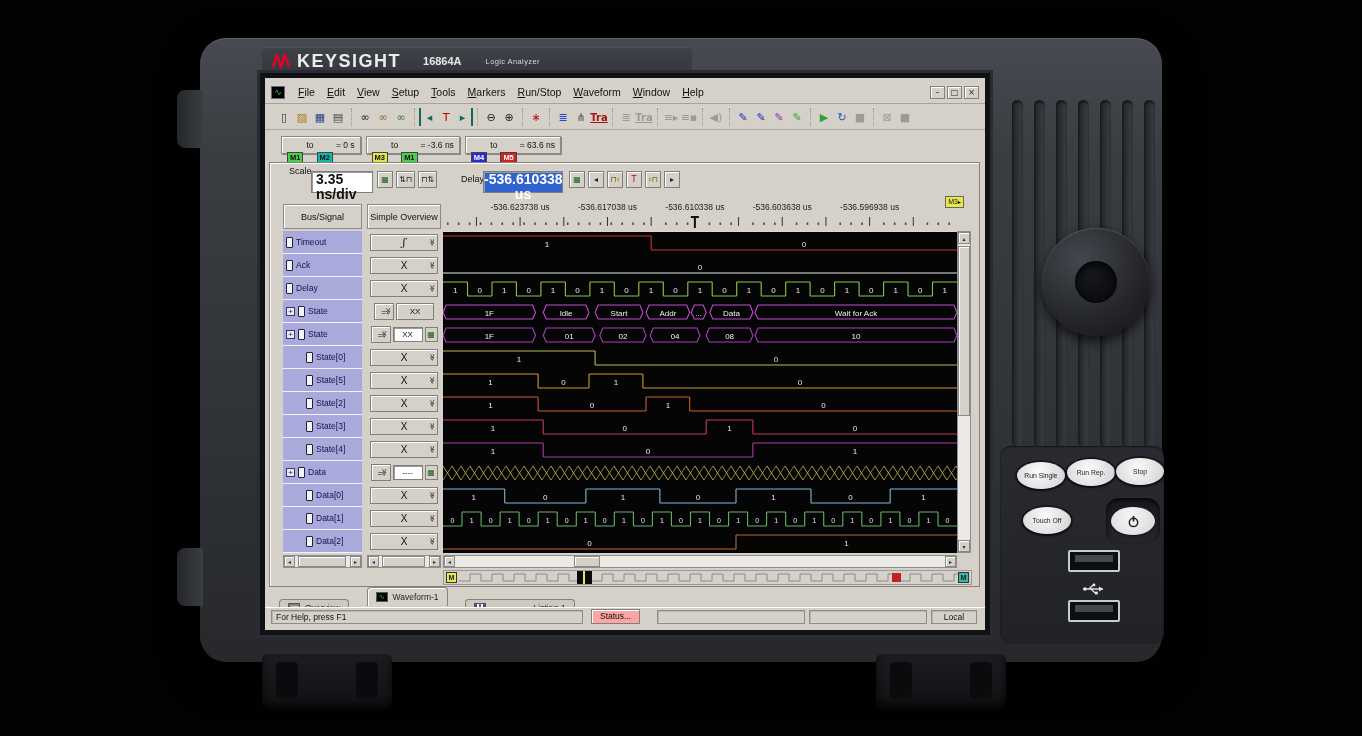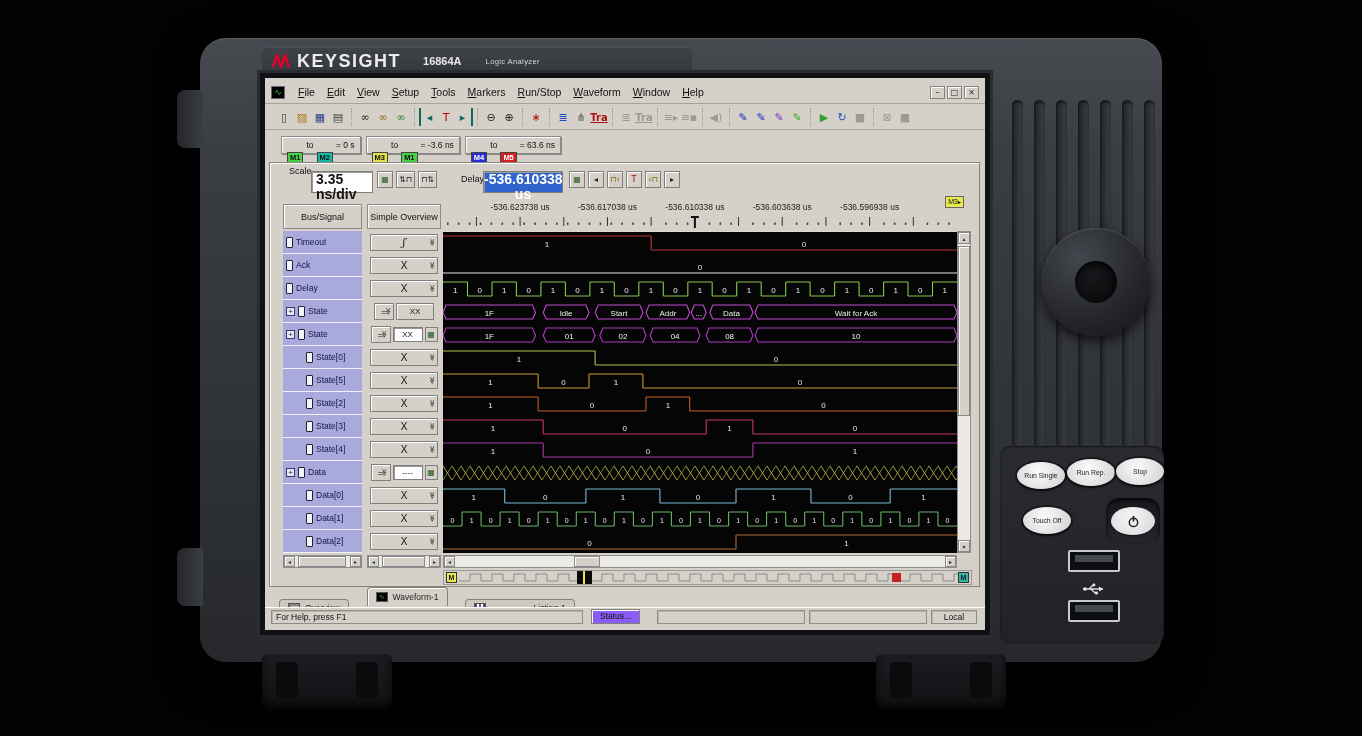--- a/index.html
+++ b/index.html
@@ -141,21 +141,21 @@
        border-radius:4px 4px 0 0;display:flex;align-items:center;gap:5px;padding:0 8px;font-size:8.5px;color:#222;cursor:pointer;}
   .tab.active{top:0;height:19px;background:#d5d1c9;box-shadow:inset 1px 1px 0 #fff;}
   .ticon{width:12px;height:10px;flex:none;border:1px solid #555;}
   .ticon.overview{background:#c9c5bd;box-shadow:inset 2px 2px 0 #8a867e;}
   .ticon.waveform{background:#000;color:#3ec43e;font-size:7px;line-height:9px;text-align:center;font-family:"DejaVu Sans",sans-serif;}
   .ticon.listing{background:repeating-linear-gradient(90deg,#3a4bb0 0 2px,#fff 2px 4px,#b03a3a 4px 6px,#fff 6px 8px);}
   
   .statusbar{position:absolute;left:0;top:529px;width:720px;height:18px;background:#d5d1c9;border-top:1px solid #fff;}
   .scell{position:absolute;top:2px;height:14px;border:1px solid #8d8d8d;box-shadow:inset 1px 1px 0 #b9b5ad;
          font-size:8.5px;line-height:12px;padding:0 4px;color:#111;background:#d5d1c9;}
-  .sbtn2{position:absolute;top:1px;height:15px;background:#8b5cf6;border:1px solid #7f7f7f;box-shadow:inset 1px 1px 0 #fff;
+  .sbtn2{position:absolute;top:1px;height:15px;background:#fca5a5;border:1px solid #7f7f7f;box-shadow:inset 1px 1px 0 #fff;
          font-size:8.5px;line-height:13px;padding:0 8px;cursor:pointer;color:#111;}
 </style>
 </head>
 <body>
 
 <div class="stage">
   <div class="device">
     <div class="hinge hinge-top"></div>
     <div class="hinge hinge-bot"></div>
     <div class="foot foot-l"></div>

